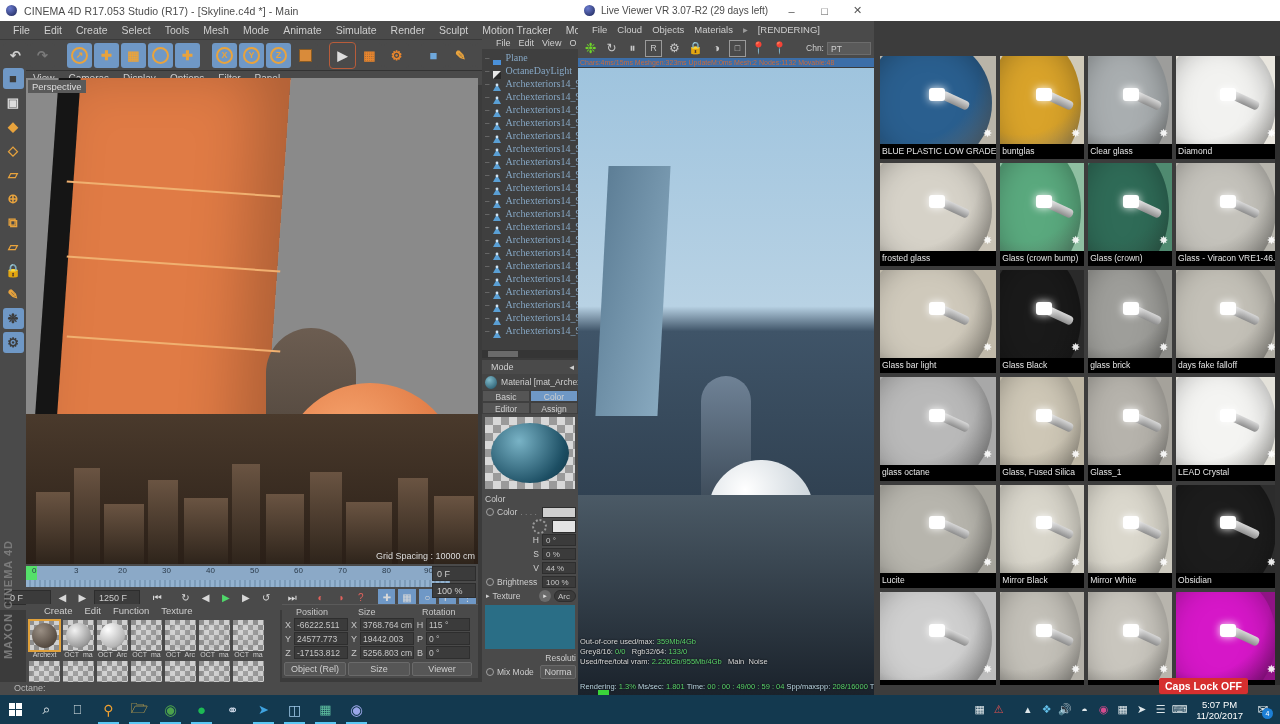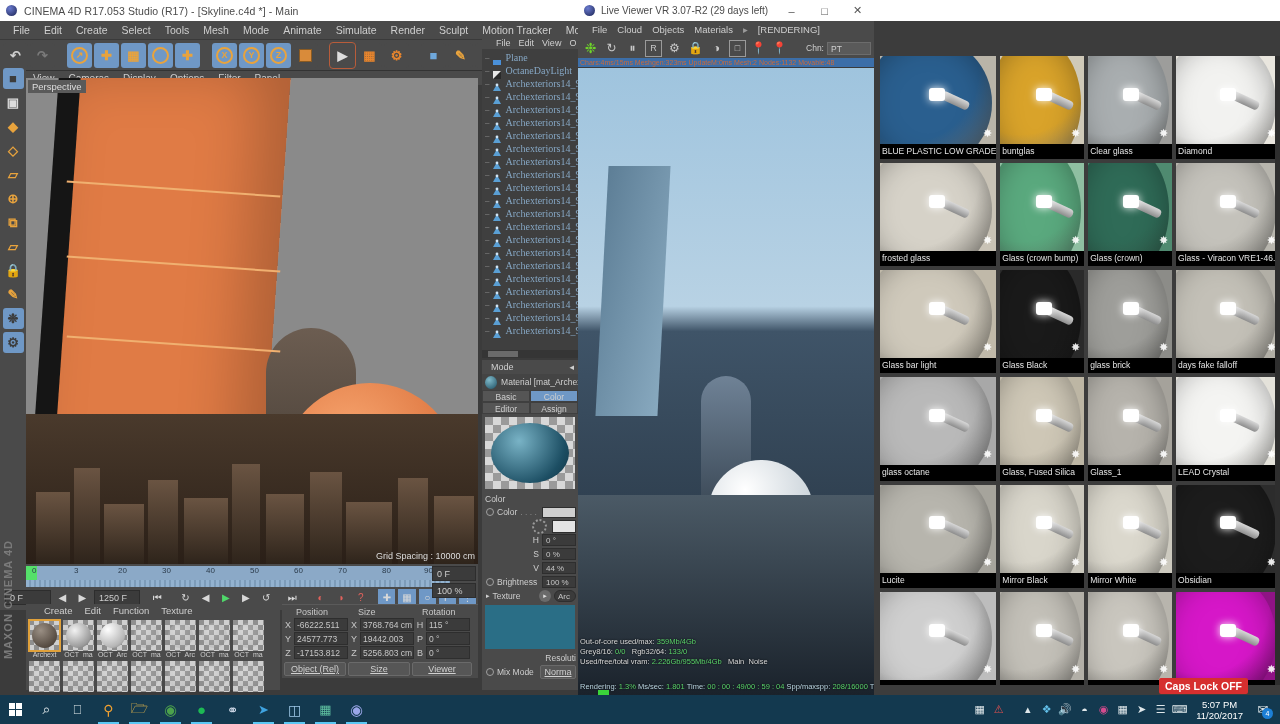--- a/index.html
+++ b/index.html
@@ -81,21 +81,21 @@
 
   
   .coords { position:absolute; left:282px; top:604px; width:196px; height:74px; background:#4a4a4a;
             border-top:1px solid #5a5a5a; }
   .coords .chead { display:flex; font-size:9px; color:#c8c8c8; padding:2px 0 1px 14px; }
   .coords .crow { display:flex; align-items:center; gap:2px; padding:0 2px 1px 2px; }
   .coords .lbl { width:8px; font-size:9px; color:#c8c8c8; text-align:center; }
   .cfield { width:54px; height:13px; background:#3b3b3b; border:1px solid #2e2e2e; color:#c6c6c6;
             font-size:8.5px; line-height:12px; padding-left:2px; }
   .cbtn { height:14px; background:#565656; border:1px solid #6a6a6a; color:#d0d0d0;
-          font-size:9px; display:flex; align-items:center; justify-content:center; border-radius:2px;text-decoration:underline;}
+          font-size:9px; display:flex; align-items:center; justify-content:center; border-radius:2px;}
 
   
   .matman { position:absolute; left:26px; top:604px; width:254px; height:86px; background:#4a4a4a; }
   .matman .mmenu { height:13px; display:flex; align-items:center; padding-left:12px; }
   .matman .mmenu span { font-size:9.5px; color:#cfcfcf; padding:0 6px; }
   .mat-grid { display:flex; flex-wrap:wrap; gap:3px; padding:3px 0 0 3px; }
   .mat-cell { width:31px; }
   .mat-thumb { width:31px; height:31px;
      background:repeating-conic-gradient(#cfcfcf 0 25%, #8f8f8f 0 50%) 0 0/10px 10px; position:relative; }
   .mat-cell.sel .mat-thumb { outline:2px solid #e0a13b; outline-offset:-1px; }
@@ -570,20 +570,21 @@
         <span class="lbl">B</span>
         <span class="cfield" style="width:44px">0 °</span>
       </div>
       <div class="crow" style="margin-top:2px">
         <span class="cbtn" style="width:62px">Object (Rel)</span>
         <span class="cbtn" style="width:62px">Size</span>
         <span class="cbtn" style="width:60px">Viewer</span>
       </div>
     </div>
 
+    <div class="c4d-status">Octane:</div>
   </div>
 
   <div class="objman">
     <div class="om-menu">
       <span>File</span>
       <span>Edit</span>
       <span>View</span>
       <span>O</span>
     </div>
     <div class="om-list" id="om-list">

